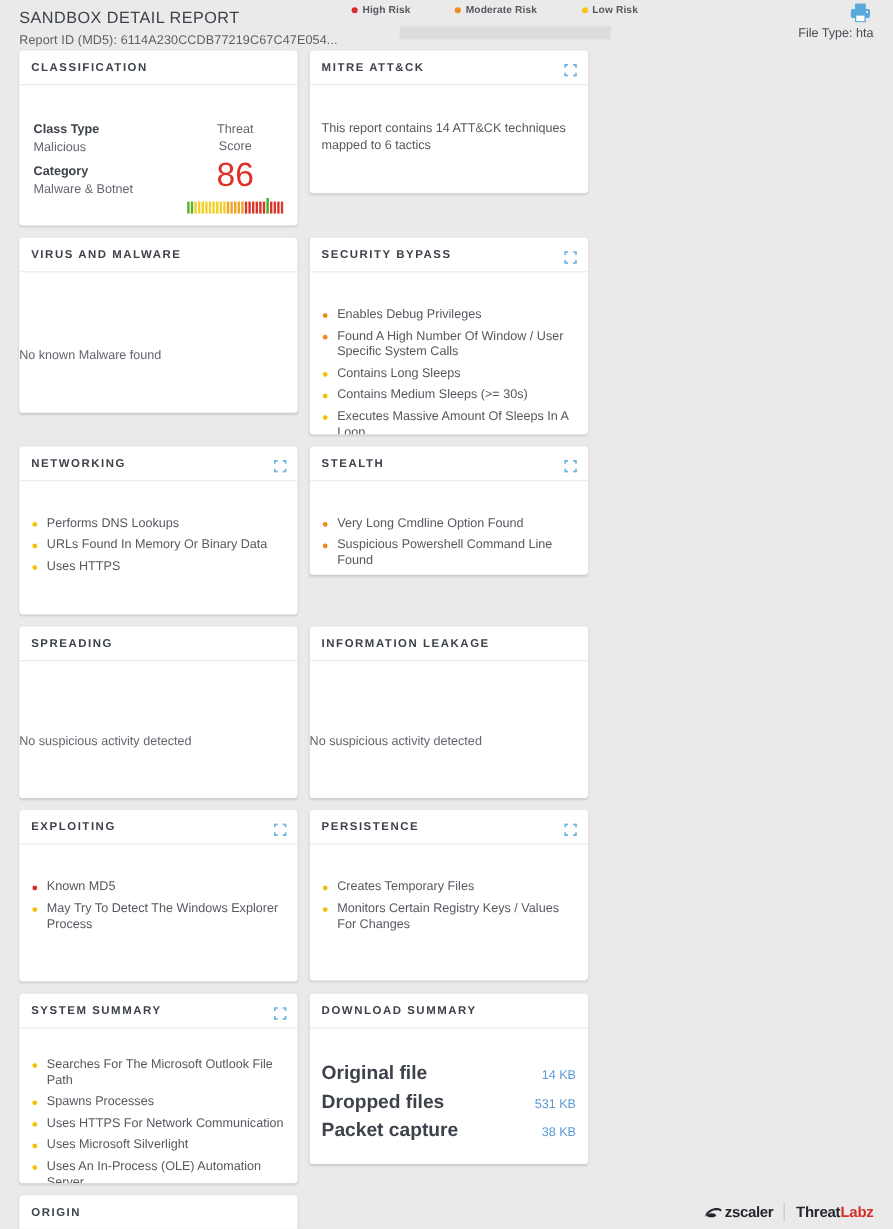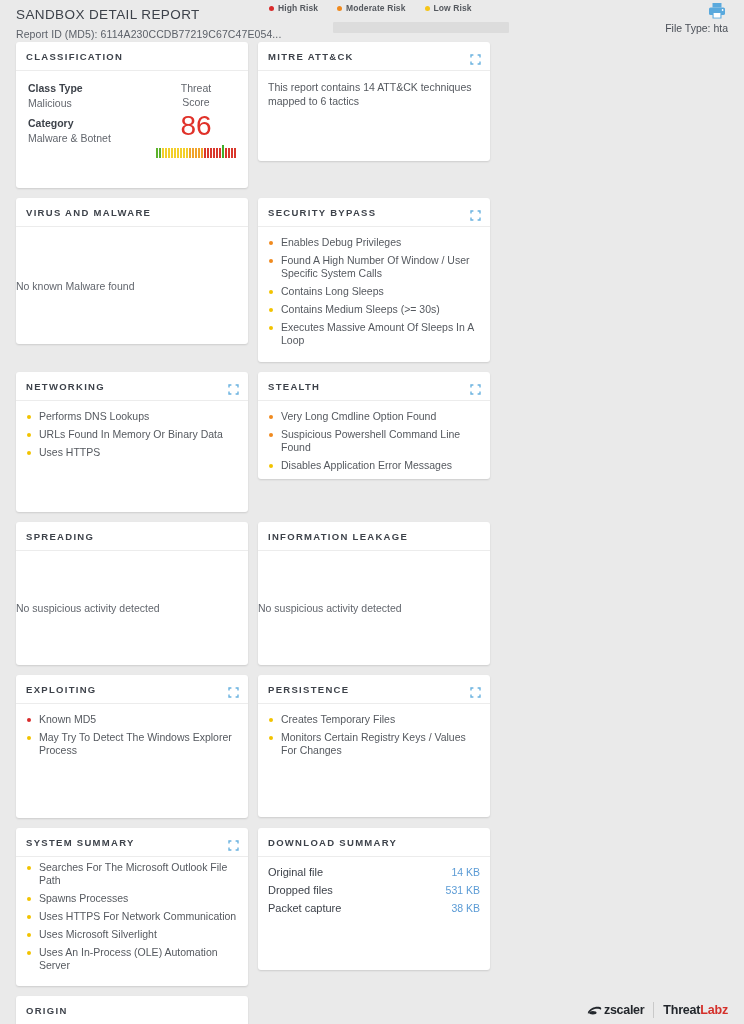--- a/index.html
+++ b/index.html
@@ -16,35 +16,35 @@
   .header { position: relative; height: 42px; padding-top: 4px; }
   .report-title {
     font-size: 13.5px; letter-spacing: .4px; color: #3d424a;
     font-weight: 400; padding-top: 3px;
   }
   .report-id { font-size: 10.5px; color: #5c6169; margin-top: 6px; letter-spacing: .1px; }
   .id-placeholder {
     position: absolute; left: 317px; top: 22px;
     width: 176px; height: 11px; background: #dcdcdc; border-radius: 1px;
   }
-  .legend { position: absolute; left: 253px; top: 3px; display: flex; gap: 19px; }
+  .legend { position: absolute; left: 277px; top: 3px; display: flex; gap: 37px; }
   .legend-item { display: flex; align-items: center; gap: 4px; }
   .legend-dot { width: 5px; height: 5px; border-radius: 50%; }
   .legend-label { font-size: 8.5px; color: #55595f; font-weight: bold; letter-spacing: .1px; }
   .file-type { position: absolute; right: 0; top: 22px; font-size: 10.5px; color: #4a4f57; }
   .print-btn { position: absolute; right: 1px; top: 2px; width: 20px; height: 18px; cursor: pointer; }
 
   
   .grid { display: flex; flex-wrap: wrap; gap: 10px; }
   .card {
     background: #fff; border-radius: 3px;
     box-shadow: 0 1px 2px rgba(0,0,0,.13);
     display: flex; flex-direction: column; overflow: hidden;
   }
-  .col3 { width: 232px; }
+  .col3 { width: 232px; gap: 20px; }
   .card-head {
     position: relative; height: 29px; flex: 0 0 29px;
     border-bottom: 1px solid #ececec;
     display: flex; align-items: center; padding: 0 10px;
   }
   .card-title {
     font-size: 9.5px; font-weight: bold; letter-spacing: 1.3px; color: #3d424a;
   }
   .expand-icon { position: absolute; right: 9px; top: 9px; width: 11px; height: 11px; cursor: pointer; }
   .card-body { flex: 1; padding: 9px 10px; position: relative; overflow: hidden; }
@@ -74,21 +74,21 @@
   .ts-score { font-size: 28px; color: #e03129; line-height: 30px; margin-top: 2px; font-weight: 400; }
   .gauge { display: flex; gap: 1px; height: 13px; align-items: flex-end; margin-top: 4px; justify-content: center; }
   .gauge i { display: block; width: 2px; height: 10px; }
   .gauge i.marker { height: 13px; background: #3fae2a !important; width: 2px; }
 
   
   .mitre-text { font-size: 10.5px; line-height: 14px; color: #55595f; }
 
   
   .dl-row { display: flex; justify-content: space-between; align-items: baseline; margin-bottom: 6px; }
-  .dl-name { font-size: 11px; font-weight: normal; color: #3d424a; }
+  .dl-name { font-size: 16px; font-weight: bold; color: #3d424a; }
   .dl-size { font-size: 10.5px; color: #5b9bd5; cursor: pointer; }
 
   
   .footer { position: absolute; right: 16px; bottom: 6px; display: flex; align-items: center; gap: 9px; }
   .zs-logo { display: flex; align-items: center; gap: 2px; }
   .zs-text { font-size: 12.5px; font-weight: bold; color: #23272c; letter-spacing: -.3px; }
   .divider { width: 1px; height: 16px; background: #c9c9c9; }
   .tl-text { font-size: 12.5px; font-weight: bold; letter-spacing: -.2px; }
   .tl-threat { color: #23272c; }
   .tl-labz { color: #d4302a; }

